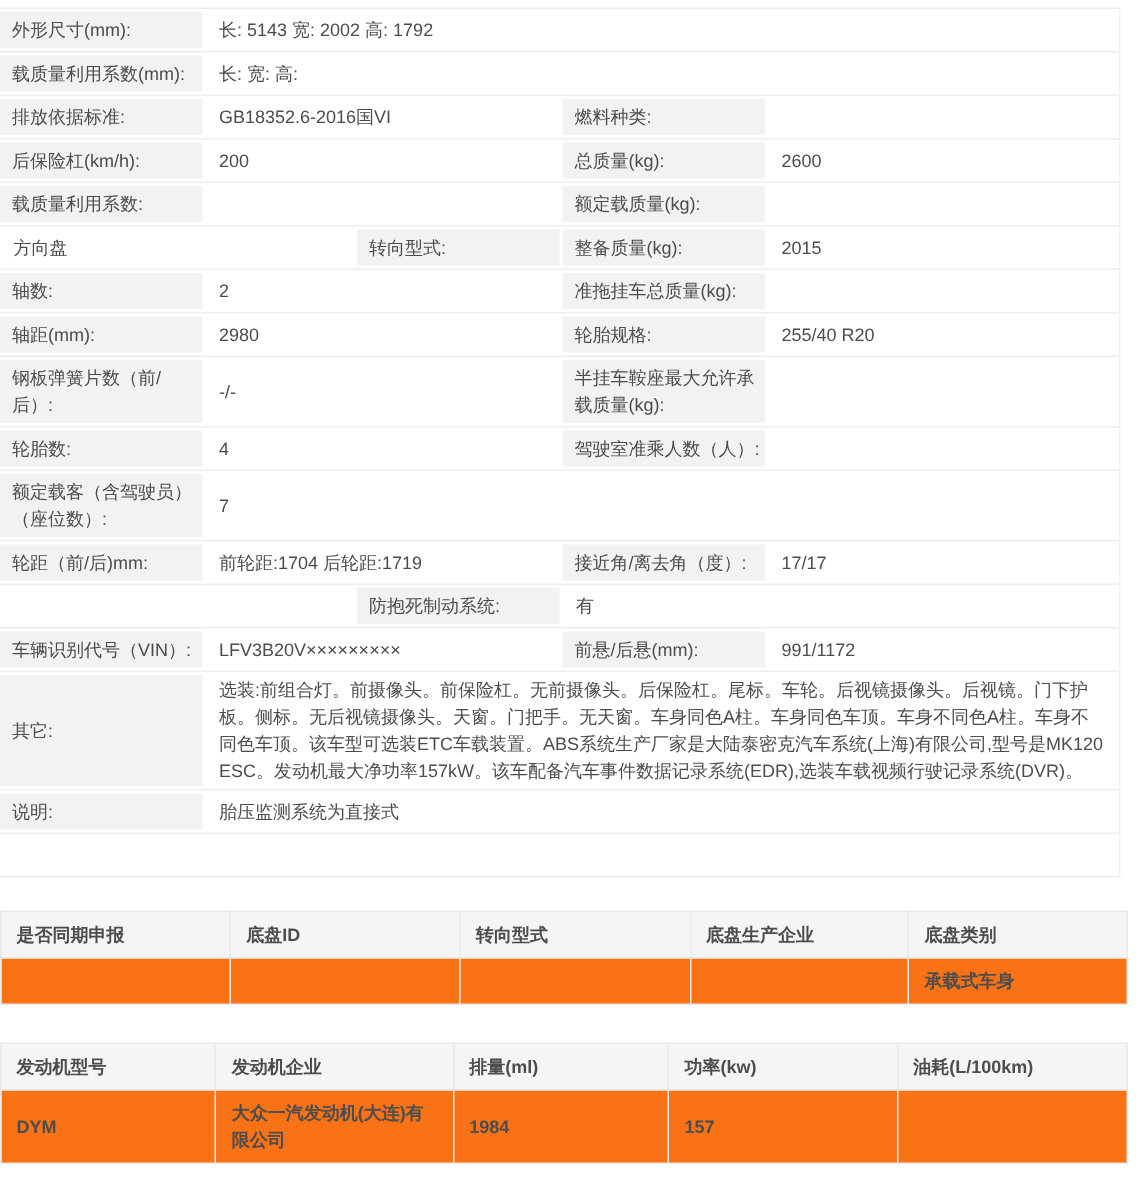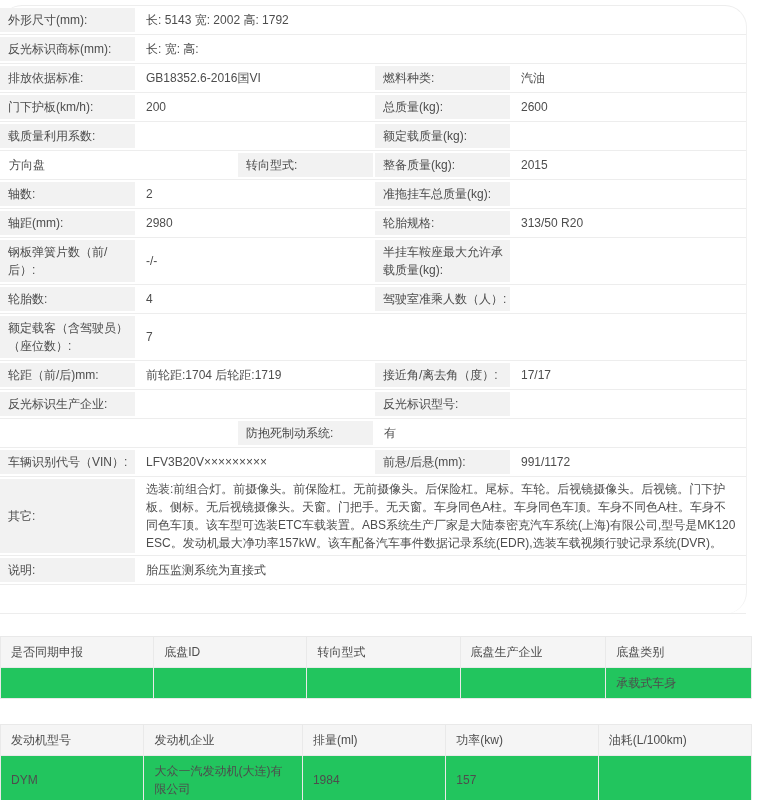--- a/index.html
+++ b/index.html
@@ -5,41 +5,41 @@
   html,body{margin:0;padding:0;background:#ffffff;}
   body{
     width:760px;height:800px;overflow:hidden;
     font-family:"Liberation Sans","DejaVu Sans",sans-serif;
     font-size:12px;color:#4d4d4d;
     -webkit-font-smoothing:antialiased;
   }
   .page{padding:5px 0 0 0;width:760px;box-sizing:border-box;}
 
   
-  .spec{width:746px;border-top:1px solid #ededed;border-right:1px solid #f1f1f1;border-radius:22px;}
+  .spec{width:746px;border-top:1px solid #ededed;border-right:1px solid #f1f1f1;}
   .srow{display:flex;align-items:stretch;border-bottom:1px solid #ededed;min-height:29px;box-sizing:border-box;}
   .cell{display:flex;align-items:center;box-sizing:border-box;line-height:1.5;}
   .lbl{
     flex:0 0 135px;max-width:135px;background:#f2f2f2;
     margin:2px 2px 2px 0;padding:3px 2px 3px 8px;color:#4c4c4c;
   }
   .v1{flex:0 0 238px;max-width:238px;padding:3px 6px 3px 9px;align-items:center;}
   .v2{flex:1;padding:3px 6px 3px 9px;}
   .vspan{flex:1;padding:3px 10px 3px 9px;}
   .lbl span,.v1 span,.v2 span,.vspan span{word-break:break-all;}
 
   
   table.grid{border-collapse:collapse;width:752px;table-layout:fixed;}
   table.grid th,table.grid td{
-    border:1px solid #e9e9e9;font-weight:normal;text-align:left;
+    border:1px solid #e9e9e9;font-weight:bold;text-align:left;
     padding:6px 10px;line-height:1.5;word-break:break-all;
     color:#4d4d4d;box-sizing:border-box;vertical-align:middle;
   }
   table.grid th{background:#f5f5f5;height:28px;}
-  table.grid td{background:#22c55e;height:28px;}
+  table.grid td{background:#f97316;height:28px;}
   .gap1{height:22px;}
   .gap2{height:25px;}
 </style>
 </head>
 <body>
 
 <div class="page">
 
   <div class="spec">
 
@@ -47,45 +47,42 @@
       <div class="cell lbl">
           <span>外形尺寸(mm):</span>
         </div>
       <div class="cell vspan">
           <span>长: 5143 宽: 2002 高: 1792</span>
         </div>
     </div>
 
     <div class="srow">
       <div class="cell lbl">
-          <span>反光标识商标(mm):</span>
+          <span>载质量利用系数(mm):</span>
         </div>
       <div class="cell vspan">
           <span>长: 宽: 高:</span>
         </div>
     </div>
 
     <div class="srow">
       <div class="cell lbl">
           <span>排放依据标准:</span>
         </div>
       <div class="cell v1">
           <span>GB18352.6-2016国VI</span>
         </div>
       <div class="cell lbl">
           <span>燃料种类:</span>
         </div>
-      <div class="cell v2">
-          <span>汽油</span>
-        </div>
-    </div>
-
-    <div class="srow">
-      <div class="cell lbl">
-          <span>门下护板(km/h):</span>
+    </div>
+
+    <div class="srow">
+      <div class="cell lbl">
+          <span>后保险杠(km/h):</span>
         </div>
       <div class="cell v1">
           <span>200</span>
         </div>
       <div class="cell lbl">
           <span>总质量(kg):</span>
         </div>
       <div class="cell v2">
           <span>2600</span>
         </div>
@@ -140,21 +137,21 @@
       <div class="cell lbl">
           <span>轴距(mm):</span>
         </div>
       <div class="cell v1">
           <span>2980</span>
         </div>
       <div class="cell lbl">
           <span>轮胎规格:</span>
         </div>
       <div class="cell v2">
-          <span>313/50 R20</span>
+          <span>255/40 R20</span>
         </div>
     </div>
 
     <div class="srow">
       <div class="cell lbl">
           <span>钢板弹簧片数（前/后）:</span>
         </div>
       <div class="cell v1">
           <span>-/-</span>
         </div>
@@ -198,34 +195,20 @@
           <span>前轮距:1704 后轮距:1719</span>
         </div>
       <div class="cell lbl">
           <span>接近角/离去角（度）:</span>
         </div>
       <div class="cell v2">
           <span>17/17</span>
         </div>
     </div>
 
-    <div class="srow">
-      <div class="cell lbl">
-          <span>反光标识生产企业:</span>
-        </div>
-      <div class="cell v1">
-          <span></span>
-        </div>
-      <div class="cell lbl">
-          <span>反光标识型号:</span>
-        </div>
-      <div class="cell v2">
-          <span></span>
-        </div>
-    </div>
 
     <div class="srow">
       <div class="cell v1">
           <span></span>
         </div>
       <div class="cell lbl">
           <span>防抱死制动系统:</span>
         </div>
       <div class="cell v2">
           <span>有</span>

